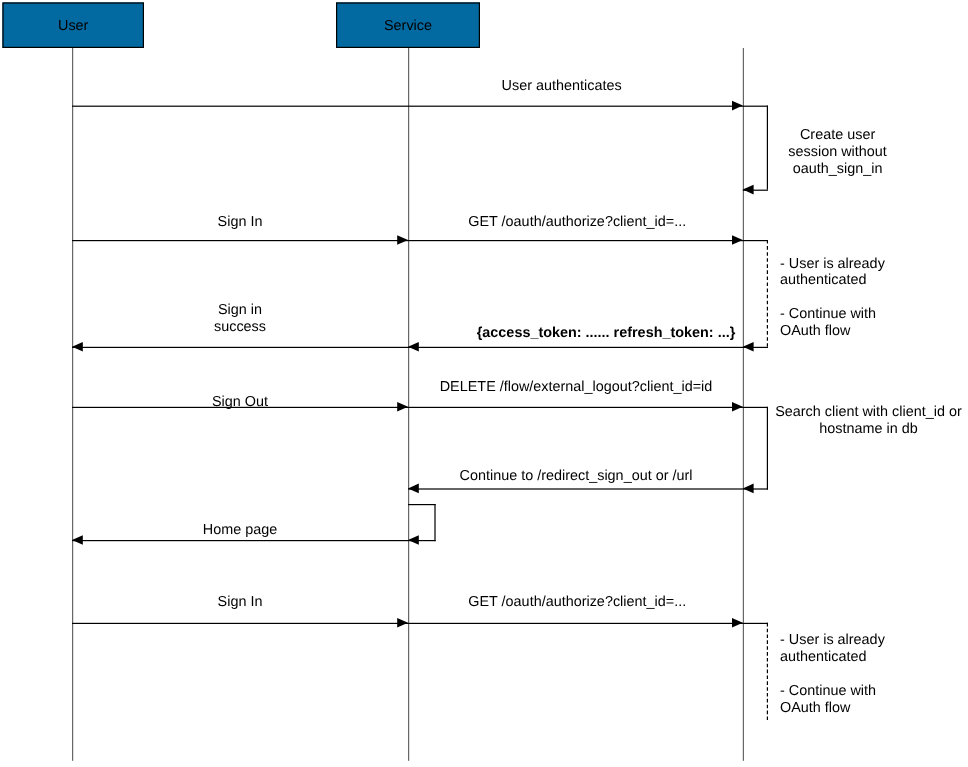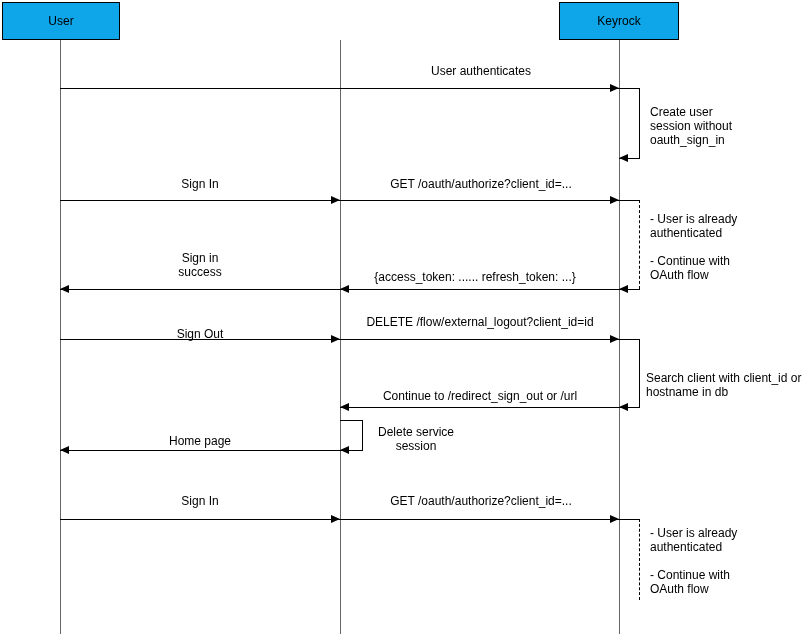--- a/index.html
+++ b/index.html
@@ -2,54 +2,54 @@
 <html><head>
 <meta charset="utf-8">
 <style>
   html,body{margin:0;padding:0;background:#fff;}
   #canvas{
     position:relative;width:807px;height:639px;background:#ffffff;
     font-family:"Liberation Sans","DejaVu Sans",sans-serif;
     font-size:12px;color:#000;overflow:hidden;
   }
   .actor-box{
-    position:absolute;height:36px;background:#0ea5e9;border:1px solid #000;
+    position:absolute;height:36px;background:#0369a1;border:1px solid #000;
     display:flex;align-items:center;justify-content:center;z-index:3;
   }
   .lifeline{position:absolute;width:1px;background:#666;top:40px;height:594px;z-index:1;}
   .mline{position:absolute;height:1px;background:#000;z-index:2;}
   .vline{position:absolute;width:1px;background:#000;z-index:2;}
   .vdash{position:absolute;width:0;border-left:1px dashed #000;z-index:2;}
   .ar{position:absolute;width:0;height:0;border-top:4px solid transparent;border-bottom:4px solid transparent;z-index:3;}
   .ar.r{border-left:9px solid #000;}
   .ar.l{border-right:9px solid #000;}
   .lbl{
     position:absolute;transform:translate(-50%,-50%);white-space:pre-line;
     text-align:center;line-height:14px;z-index:4;
   }
   .note{position:absolute;white-space:pre-line;line-height:14px;z-index:4;}
-  .note.center{}
+  .note.center{text-align:center;}
 </style>
 </head>
 <body>
 
 <div id="canvas">
 
   <div class="lifeline" style="left:60px;"></div>
   <div class="lifeline" style="left:340px;"></div>
   <div class="lifeline" style="left:619px;"></div>
 
   <div class="actor-box" style="left:2px;top:2px;width:116px;">
       <span>User</span>
     </div>
-  <div class="actor-box" style="left:559px;top:2px;width:118px;">
-      <span>Keyrock</span>
+  <div class="actor-box" style="left:280px;top:2px;width:118px;">
+      <span>Service</span>
     </div>
 
-  <div class="lbl" style="left:481px;top:71px;">User authenticates</div>
+  <div class="lbl" style="left:468px;top:71px;">User authenticates</div>
   <div class="mline" style="left:60px;top:88px;width:580px;"></div>
   <div class="ar r" style="left:610px;top:84px;"></div>
   <div class="vline" style="left:639px;top:88px;height:70px;"></div>
   <div class="mline" style="left:619px;top:158px;width:21px;"></div>
   <div class="ar l" style="left:619px;top:154px;"></div>
   <div class="note center" style="left:650px;top:105px;width:96px;">Create user
 session without
 oauth_sign_in</div>
 
   <div class="lbl" style="left:200px;top:184px;">Sign In</div>
@@ -59,44 +59,42 @@
   <div class="ar r" style="left:610px;top:196px;"></div>
   <div class="vdash" style="left:639px;top:200px;height:89px;"></div>
   <div class="note" style="left:650px;top:212px;">- User is already
 authenticated
 
 - Continue with
 OAuth flow</div>
 
   <div class="lbl" style="left:200px;top:265px;">Sign in
 success</div>
-  <div class="lbl" style="left:475px;top:277px;">{access_token: ...... refresh_token: ...}</div>
+  <div class="lbl" style="left:505px;top:277px;font-weight:bold;">{access_token: ...... refresh_token: ...}</div>
   <div class="mline" style="left:60px;top:289px;width:580px;"></div>
   <div class="ar l" style="left:60px;top:285px;"></div>
   <div class="ar l" style="left:340px;top:285px;"></div>
   <div class="ar l" style="left:619px;top:285px;"></div>
 
   <div class="lbl" style="left:200px;top:322px;margin-top:12px;">Sign Out</div>
   <div class="lbl" style="left:480px;top:322px;">DELETE /flow/external_logout?client_id=id</div>
   <div class="mline" style="left:60px;top:339px;width:580px;"></div>
   <div class="ar r" style="left:331px;top:335px;"></div>
   <div class="ar r" style="left:610px;top:335px;"></div>
   <div class="vline" style="left:639px;top:339px;height:69px;"></div>
-  <div class="note" style="left:646px;top:371px;">Search client with client_id or
+  <div class="note" style="left:646px;top:336px;text-align:center;">Search client with client_id or
 hostname in db</div>
 
   <div class="lbl" style="left:480px;top:396px;">Continue to /redirect_sign_out or /url</div>
   <div class="mline" style="left:340px;top:407px;width:300px;"></div>
   <div class="ar l" style="left:340px;top:403px;"></div>
   <div class="ar l" style="left:619px;top:403px;"></div>
 
   <div class="mline" style="left:340px;top:420px;width:23px;"></div>
   <div class="vline" style="left:362px;top:420px;height:31px;"></div>
-  <div class="lbl" style="left:416px;top:439px;">Delete service
-session</div>
   <div class="lbl" style="left:200px;top:441px;">Home page</div>
   <div class="mline" style="left:60px;top:450px;width:303px;"></div>
   <div class="ar l" style="left:60px;top:446px;"></div>
   <div class="ar l" style="left:340px;top:446px;"></div>
 
   <div class="lbl" style="left:200px;top:501px;">Sign In</div>
   <div class="lbl" style="left:481px;top:501px;">GET /oauth/authorize?client_id=...</div>
   <div class="mline" style="left:60px;top:519px;width:580px;"></div>
   <div class="ar r" style="left:331px;top:515px;"></div>
   <div class="ar r" style="left:610px;top:515px;"></div>

